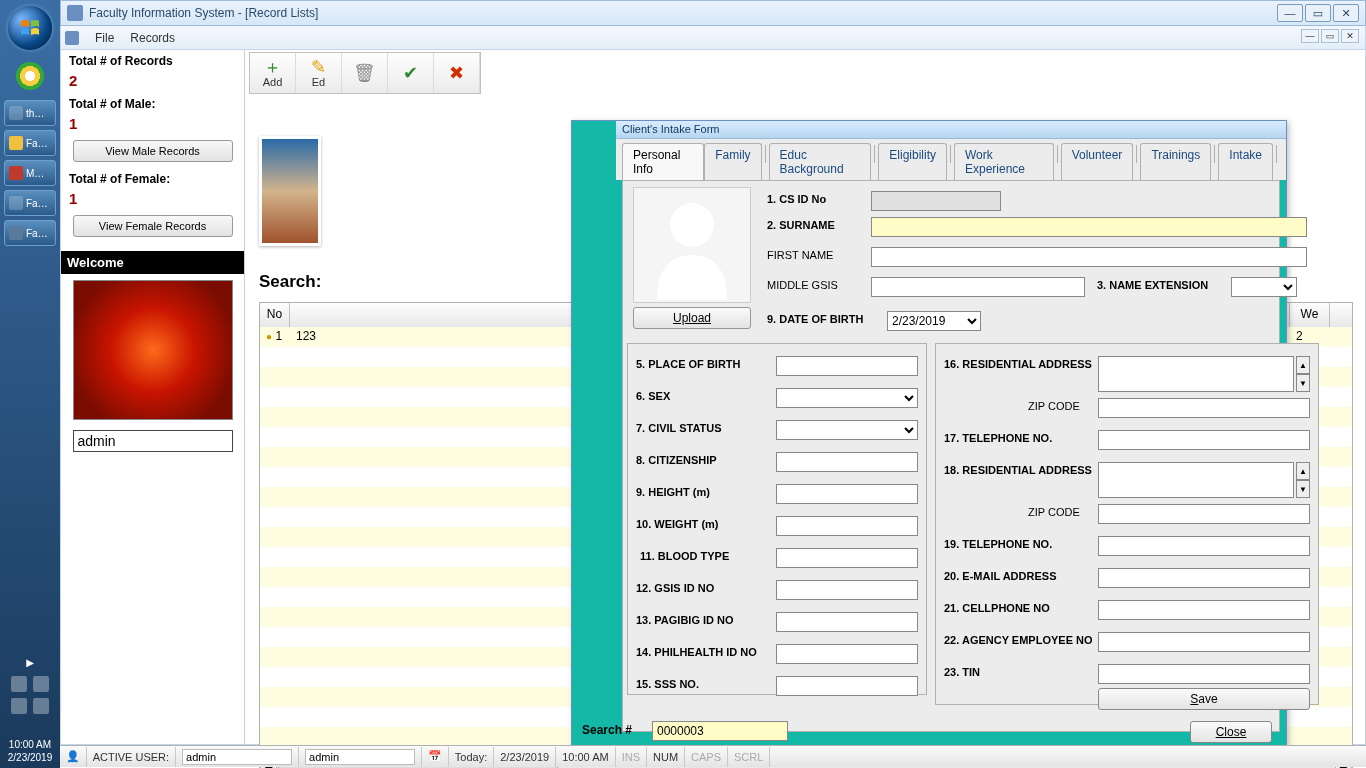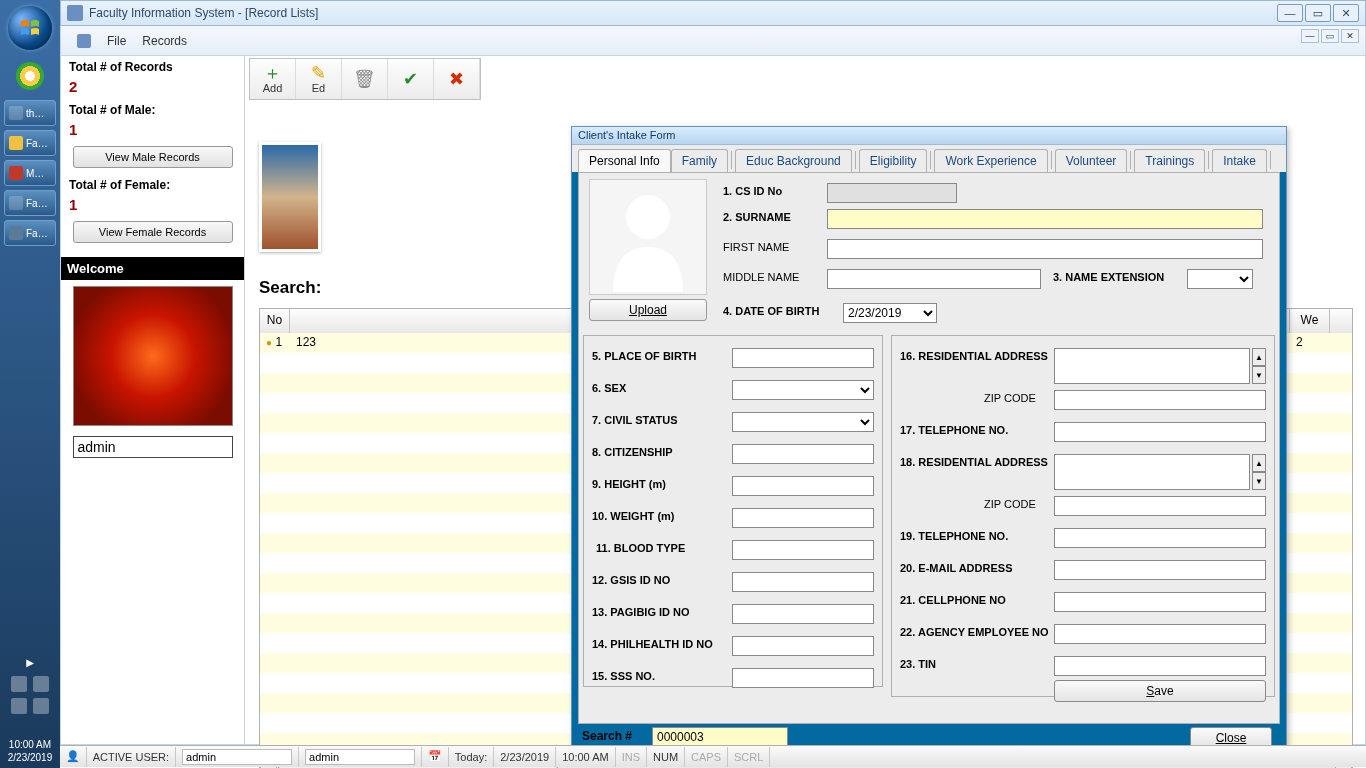--- a/index.html
+++ b/index.html
@@ -39,23 +39,23 @@
   }
   .titlebar {
     height:26px; background:linear-gradient(180deg,#e9f2fb,#d6e7f7);
     border:1px solid #9cb9d6; display:flex; align-items:center;
     font-size:12px; color:#2a4a6a; padding:0 6px; gap:6px; position:relative;
   }
   .titlebar .icon { width:16px; height:16px; background:#6a8fc0; border-radius:2px; }
   .win-controls { position:absolute; right:6px; top:3px; display:flex; gap:2px; }
   .win-btn { width:26px; height:18px; border:1px solid #7a9cc0; background:#e8f0f9; font-size:11px; display:flex; align-items:center; justify-content:center; border-radius:2px; }
   .menubar {
-    height:30px; background:linear-gradient(180deg,#f4f8fc,#e4eef8);
+    height:24px; background:linear-gradient(180deg,#f4f8fc,#e4eef8);
     border:1px solid #c3d6e8; border-top:none; display:flex; align-items:center;
-    font-size:12px; color:#333; padding:0 16px; gap:16px; position:relative;
+    font-size:12px; color:#333; padding:0 4px; gap:16px; position:relative;
   }
   .menubar .icon { width:14px; height:14px; background:#6a8fc0; border-radius:2px; }
   .mdi-ctrls { position:absolute; right:6px; top:3px; display:flex; gap:2px; }
   .mdi-btn { width:18px; height:14px; border:1px solid #aac0d8; background:#eef4fb; font-size:9px; display:flex; align-items:center; justify-content:center; }
 
   .content { flex:1; display:flex; border:1px solid #c3d6e8; border-top:none; }
   .sidebar { width:184px; background:#fff; border-right:1px solid #d0d0d0; display:flex; flex-direction:column; }
   .sec-header { background:#000; color:#fff; font-weight:bold; font-size:13px; padding:4px 6px; }
   .stat-block { padding:4px 8px; font-size:12px; }
   .stat-label { font-weight:bold; color:#000; }
@@ -104,22 +104,23 @@
   .hscroll {
     position:absolute; left:14px; right:12px; bottom:6px; top:auto; height:17px;
     background:#e8e8e8; border:1px solid #b0b0b0;
   }
   .hthumb { position:absolute; left:18px; top:1px; height:13px; width:280px; background:linear-gradient(180deg,#f0f0f0,#d0d0d0); border:1px solid #999; border-radius:2px;}
   .harr { position:absolute; top:0; width:17px; height:15px; background:#eee; border:1px solid #aaa; font-size:10px; text-align:center; line-height:13px;}
 
   
   .modal {
     position:absolute; left:326px; top:70px; width:716px; height:628px;
-    background:#0369a1; border:1px solid #6a8fc0;
+    background:#14b8a6; border:1px solid #6a8fc0;
     box-shadow:2px 2px 6px rgba(0,0,0,.25);
+    padding-left:44px;
   }
   .modal-title {
     height:18px; background:linear-gradient(180deg,#d9ecff,#b7d5f0);
     font-size:11px; padding:2px 6px; color:#123a60; border-bottom:1px solid #9cb9d6;
   }
   .tabs { display:flex; padding:4px 6px 0; background:#ececec; font-size:12px; gap:0; }
   .tab { padding:4px 10px; border:1px solid #b0b0b0; border-bottom:none; background:#ececec; color:#1a4a80; border-radius:3px 3px 0 0;}
   .tab.active { background:#f8f8f8; font-weight:normal; color:#000;}
   .tabs .sep{ border-left:1px solid #b0b0b0; height:18px; margin:2px 3px 0;}
   .tab-panel { margin:0 6px 6px; border:1px solid #b0b0b0; background:#ececec; height:552px; position:relative; }
@@ -354,25 +355,25 @@
               </svg>
             </div>
             <button class="upload-btn"><span>Upload</span></button>
 
             <div class="fld" style="left:144px;top:12px">1. CS ID No</div>
             <input class="inp ro" style="left: 248px; top: 10px; width: 130px;">
             <div class="fld" style="left:144px;top:38px">2. SURNAME</div>
             <input class="inp hl" style="left: 248px; top: 36px; width: 436px;">
             <div class="fld" style="left:144px;top:68px;font-weight:normal">FIRST NAME</div>
             <input class="inp" style="left: 248px; top: 66px; width: 436px;">
-            <div class="fld" style="left:144px;top:98px;font-weight:normal">MIDDLE NAME</div>
+            <div class="fld" style="left:144px;top:98px;font-weight:normal">MIDDLE GSIS</div>
             <input class="inp" style="left: 248px; top: 96px; width: 214px;">
             <div class="fld" style="left:474px;top:98px">3. NAME EXTENSION</div>
             <select class="sel" style="left:608px;top:96px;width:66px"></select>
-            <div class="fld" style="left:144px;top:132px">4. DATE OF BIRTH</div>
+            <div class="fld" style="left:144px;top:132px">9. DATE OF BIRTH</div>
             <select class="sel" style="left:264px;top:130px;width:94px"><option>2/23/2019</option></select>
 
             <div class="inner-box" style="left:4px;top:162px;width:300px;height:352px">
               <div class="fld" style="left:8px;top:14px">5. PLACE OF BIRTH</div>
               <input class="inp" style="left: 148px; top: 12px; width: 142px;">
               <div class="fld" style="left:8px;top:46px">6. SEX</div>
               <select class="sel" style="left:148px;top:44px;width:142px"></select>
               <div class="fld" style="left:8px;top:78px">7. CIVIL STATUS</div>
               <select class="sel" style="left:148px;top:76px;width:142px"></select>
               <div class="fld" style="left:8px;top:110px">8. CITIZENSHIP</div>

